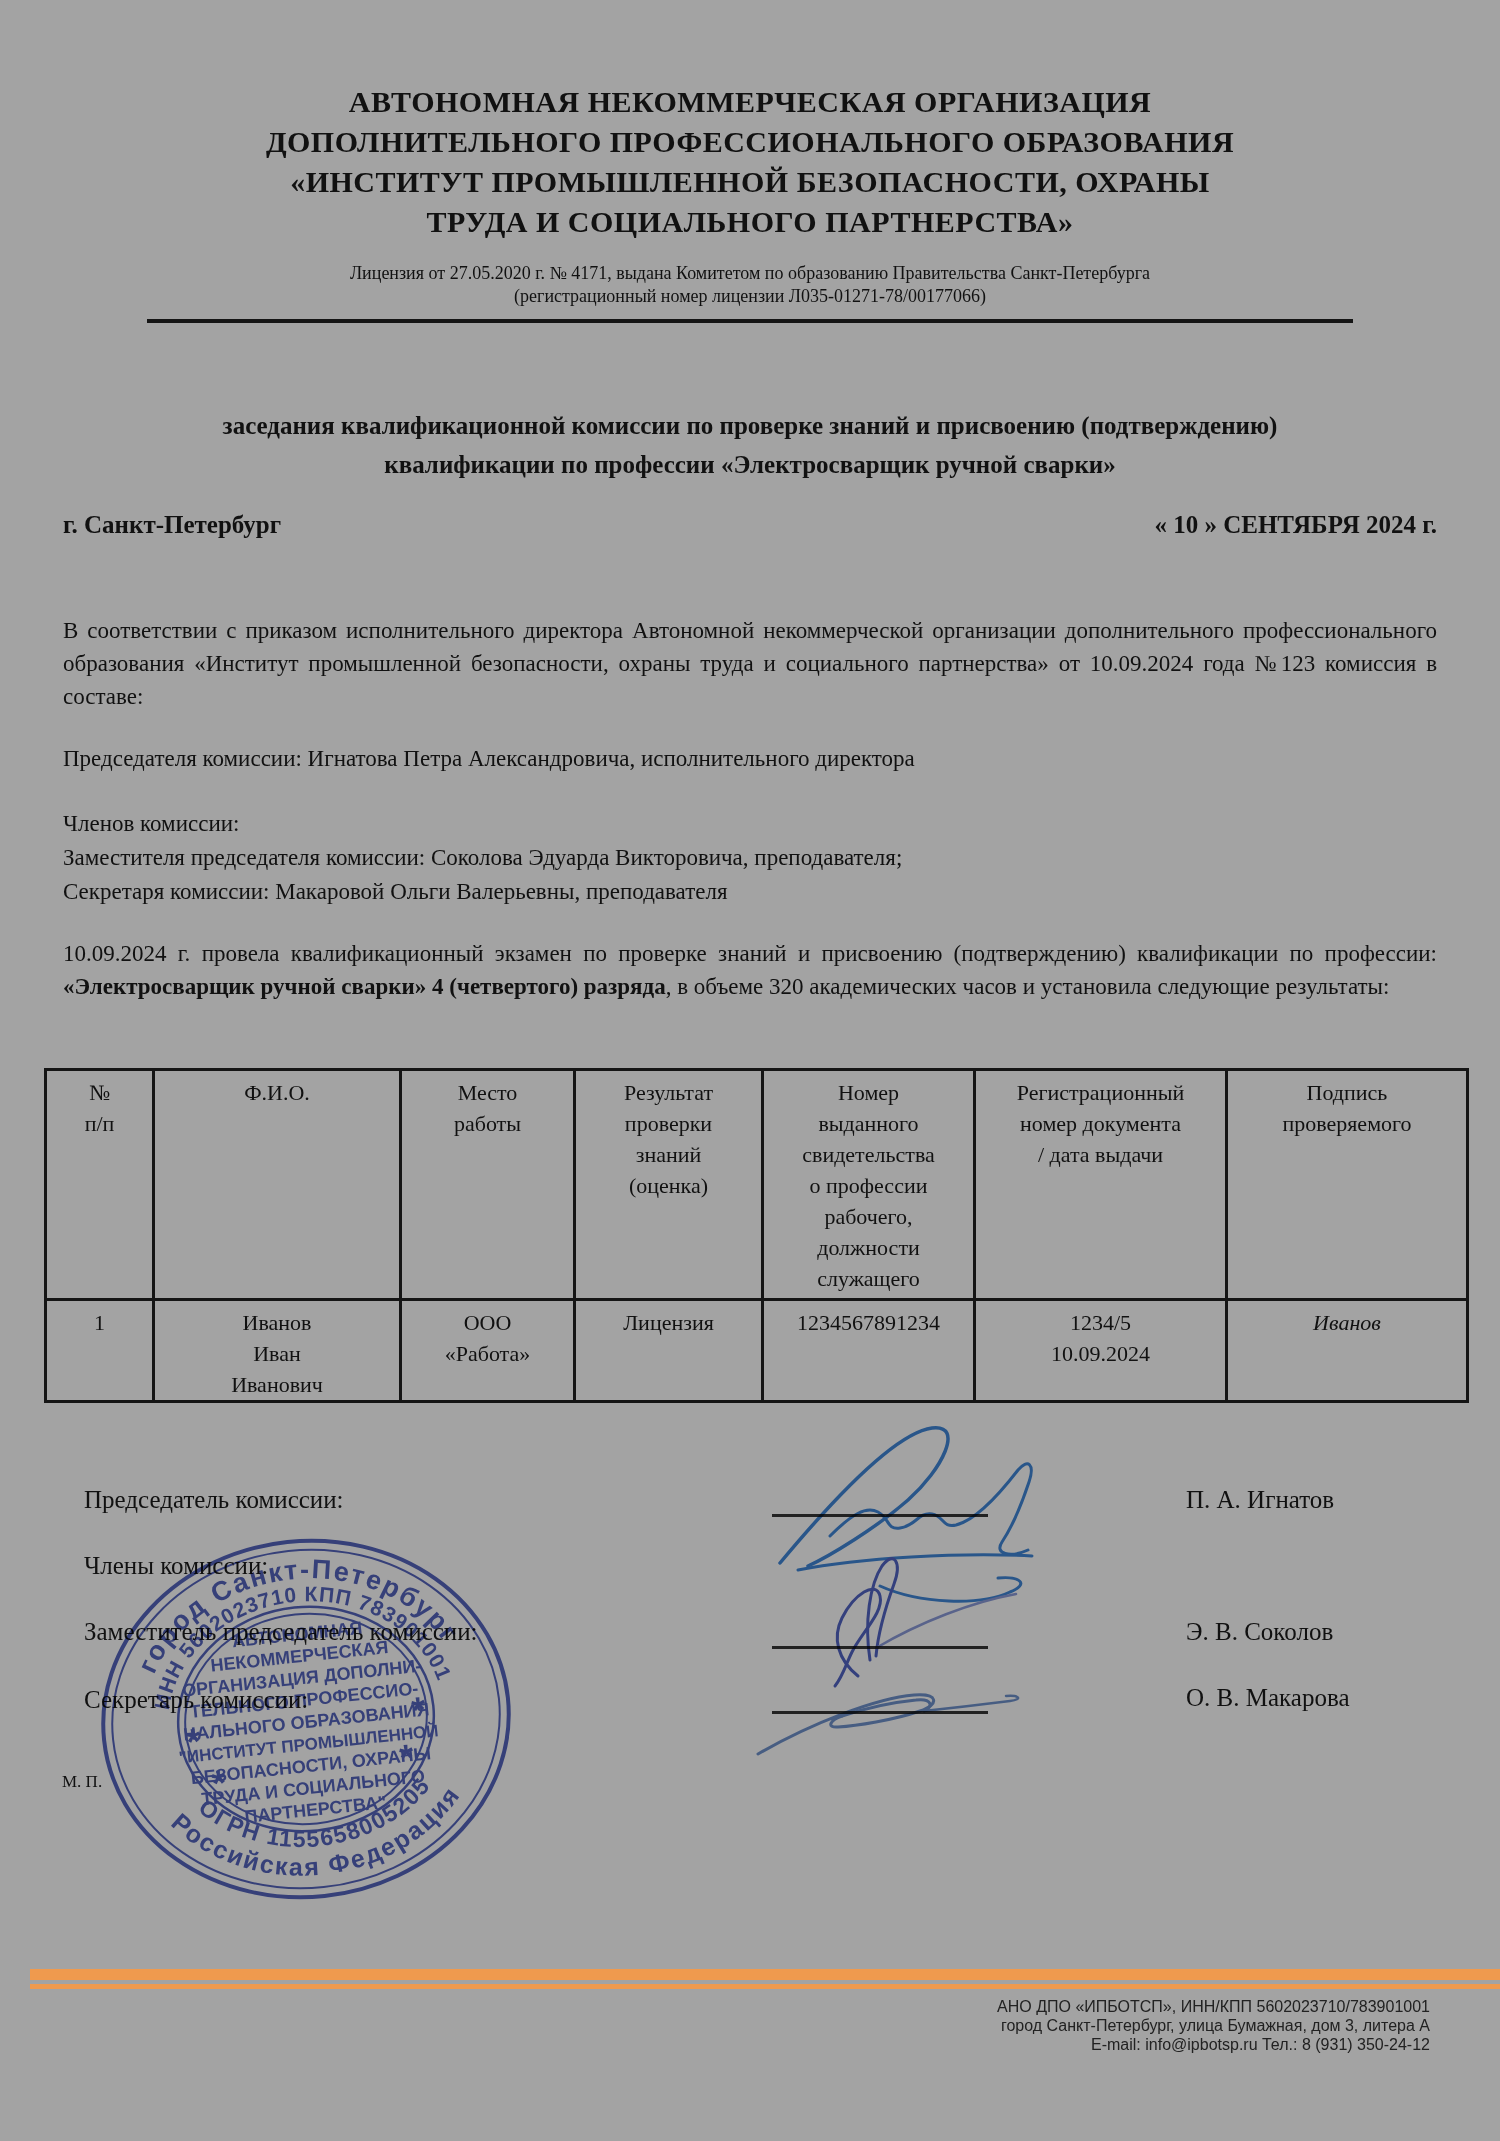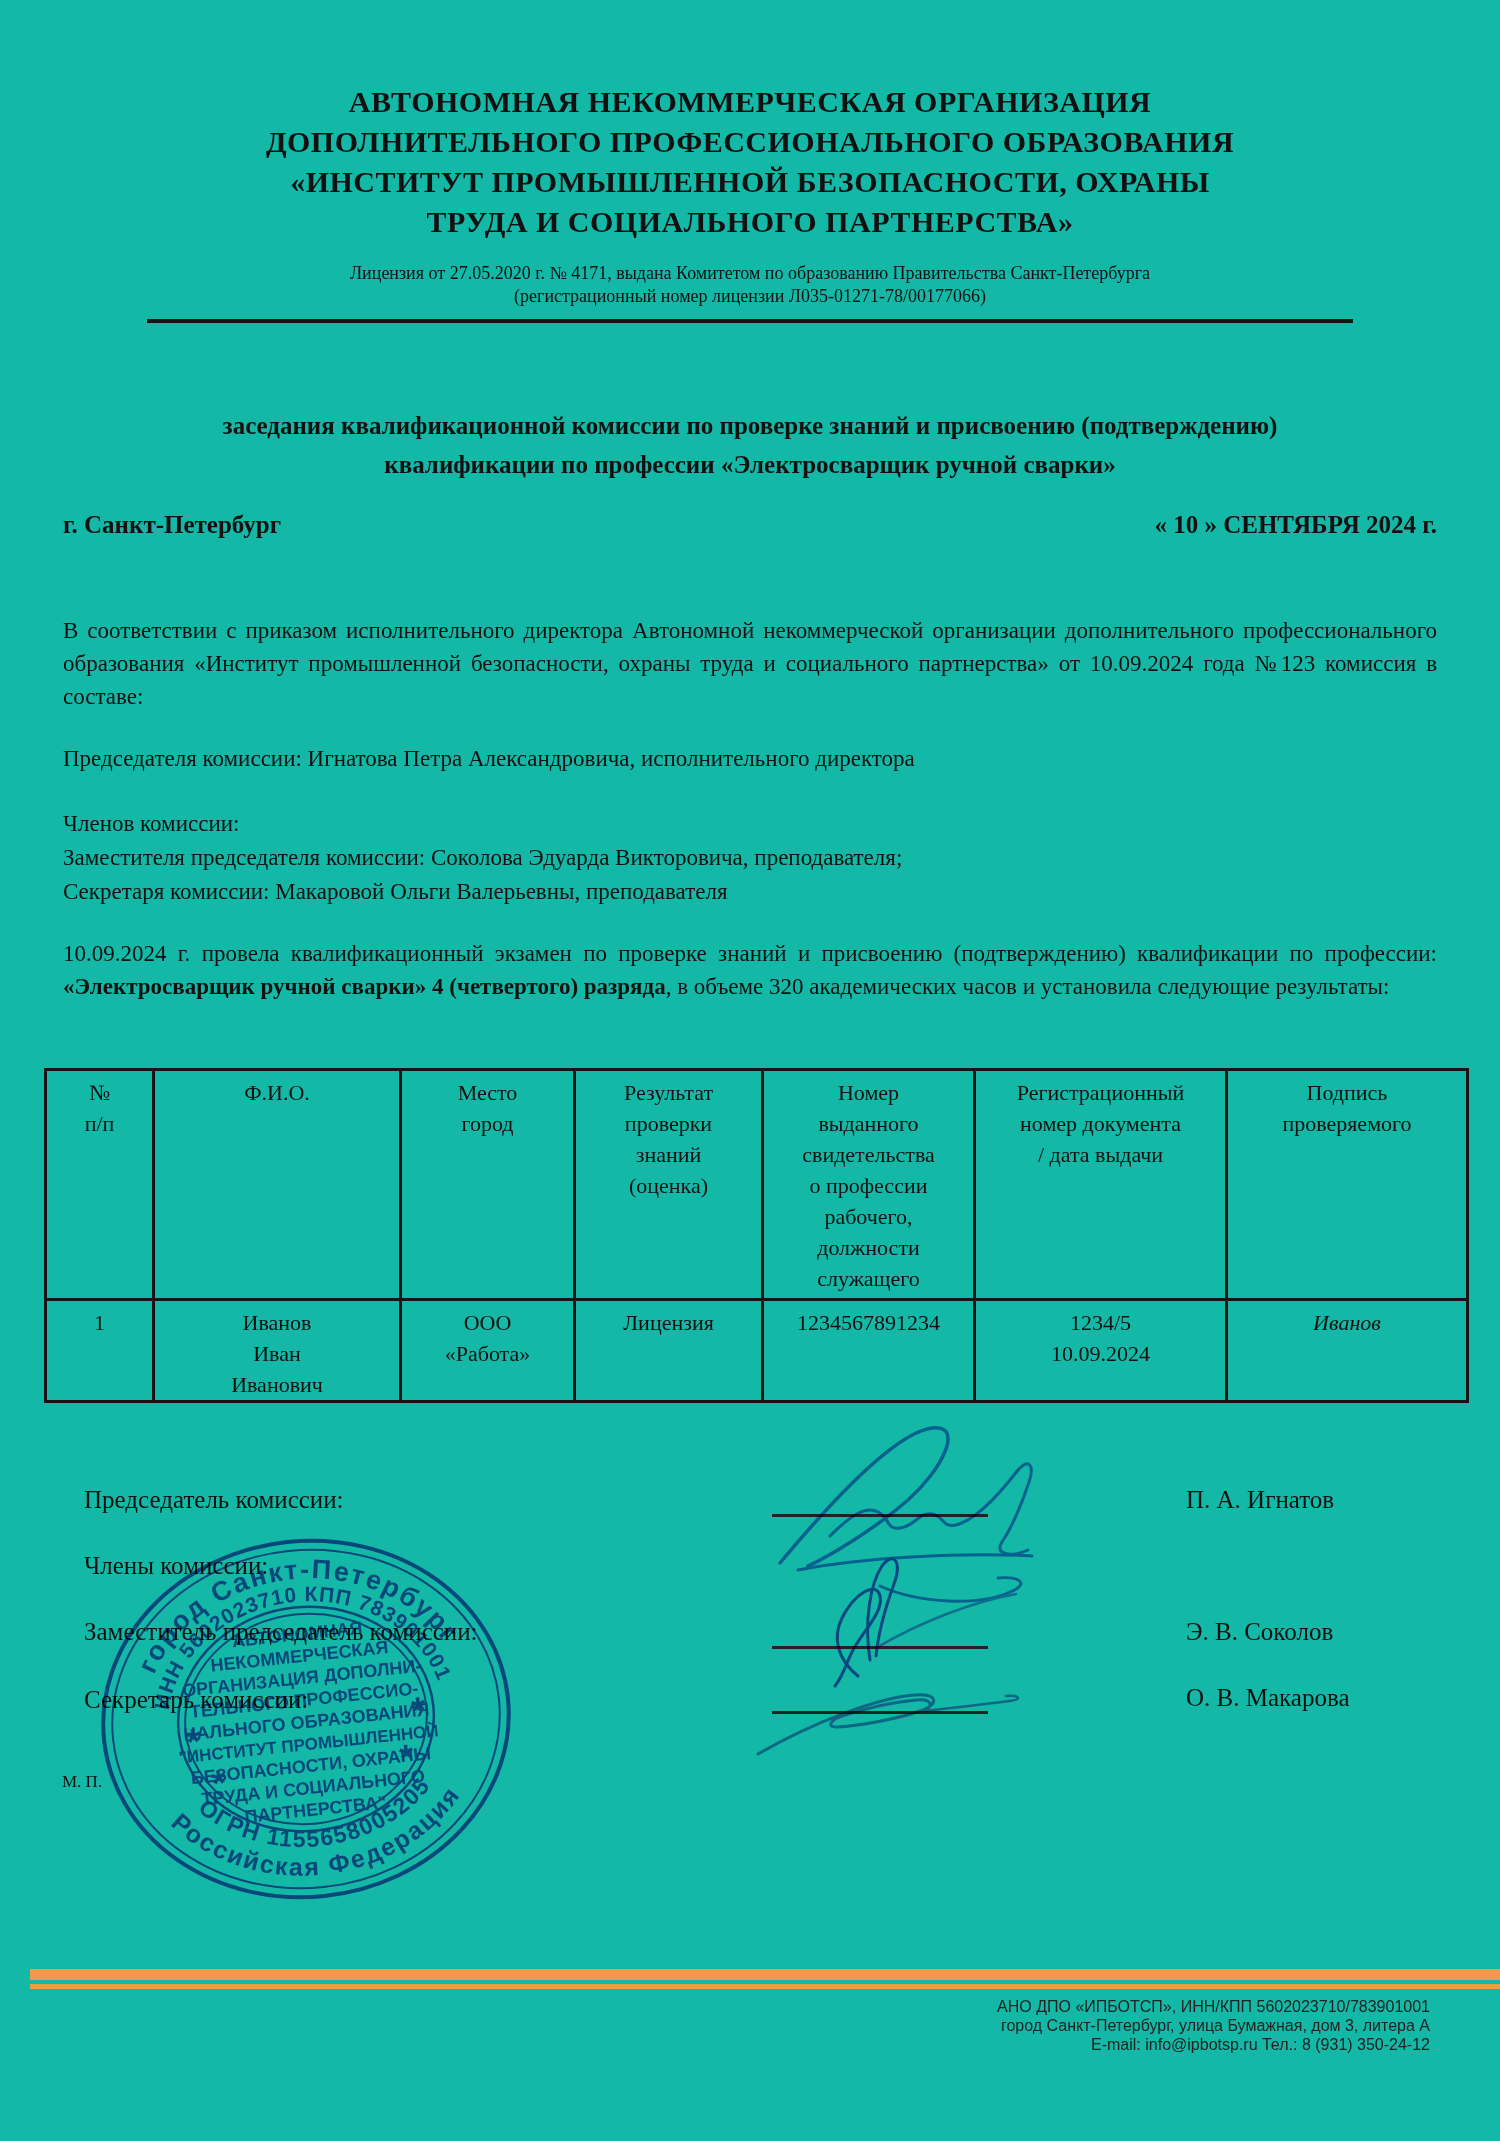--- a/index.html
+++ b/index.html
@@ -1,16 +1,16 @@
 <!DOCTYPE html>
 <html><head>
 <meta charset="utf-8">
 <style>
   html,body{margin:0;padding:0;background:#e8e8e8;}
-  .page{position:relative;width:1500px;height:2141px;background:#14b8a6;margin:0 auto;
+  .page{position:relative;width:1500px;height:2141px;background:#a3a3a3;margin:0 auto;
         font-family:"Liberation Serif","DejaVu Serif",serif;color:#111;overflow:hidden;}
   .abs{position:absolute;}
   .center{left:0;width:100%;text-align:center;}
   .preline{white-space:pre-line;}
   .b{font-weight:bold;}
 
   .org-name{top:82px;font-size:30px;line-height:40px;font-weight:bold;letter-spacing:.5px;}
   .license{top:262px;font-size:18px;line-height:23px;font-weight:normal;}
   .rule{top:319px;left:147px;width:1206px;height:4px;background:#151515;}
 
@@ -88,21 +88,21 @@
       <col style="width:212px">
         <col style="width:252px">
         <col style="width:241px">
     </colgroup>
     <tbody>
         <tr class="hdr">
       <th>№
 п/п</th>
       <th>Ф.И.О.</th>
       <th>Место
-город</th>
+работы</th>
       <th>Результат
 проверки
 знаний
 (оценка)</th>
       <th>Номер
 выданного
 свидетельства
 о профессии
 рабочего,
 должности

